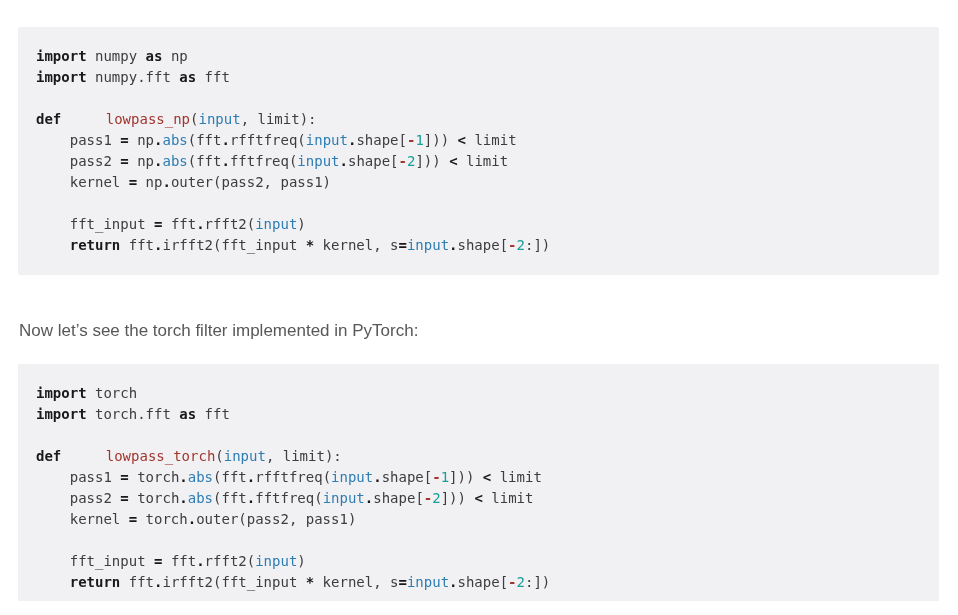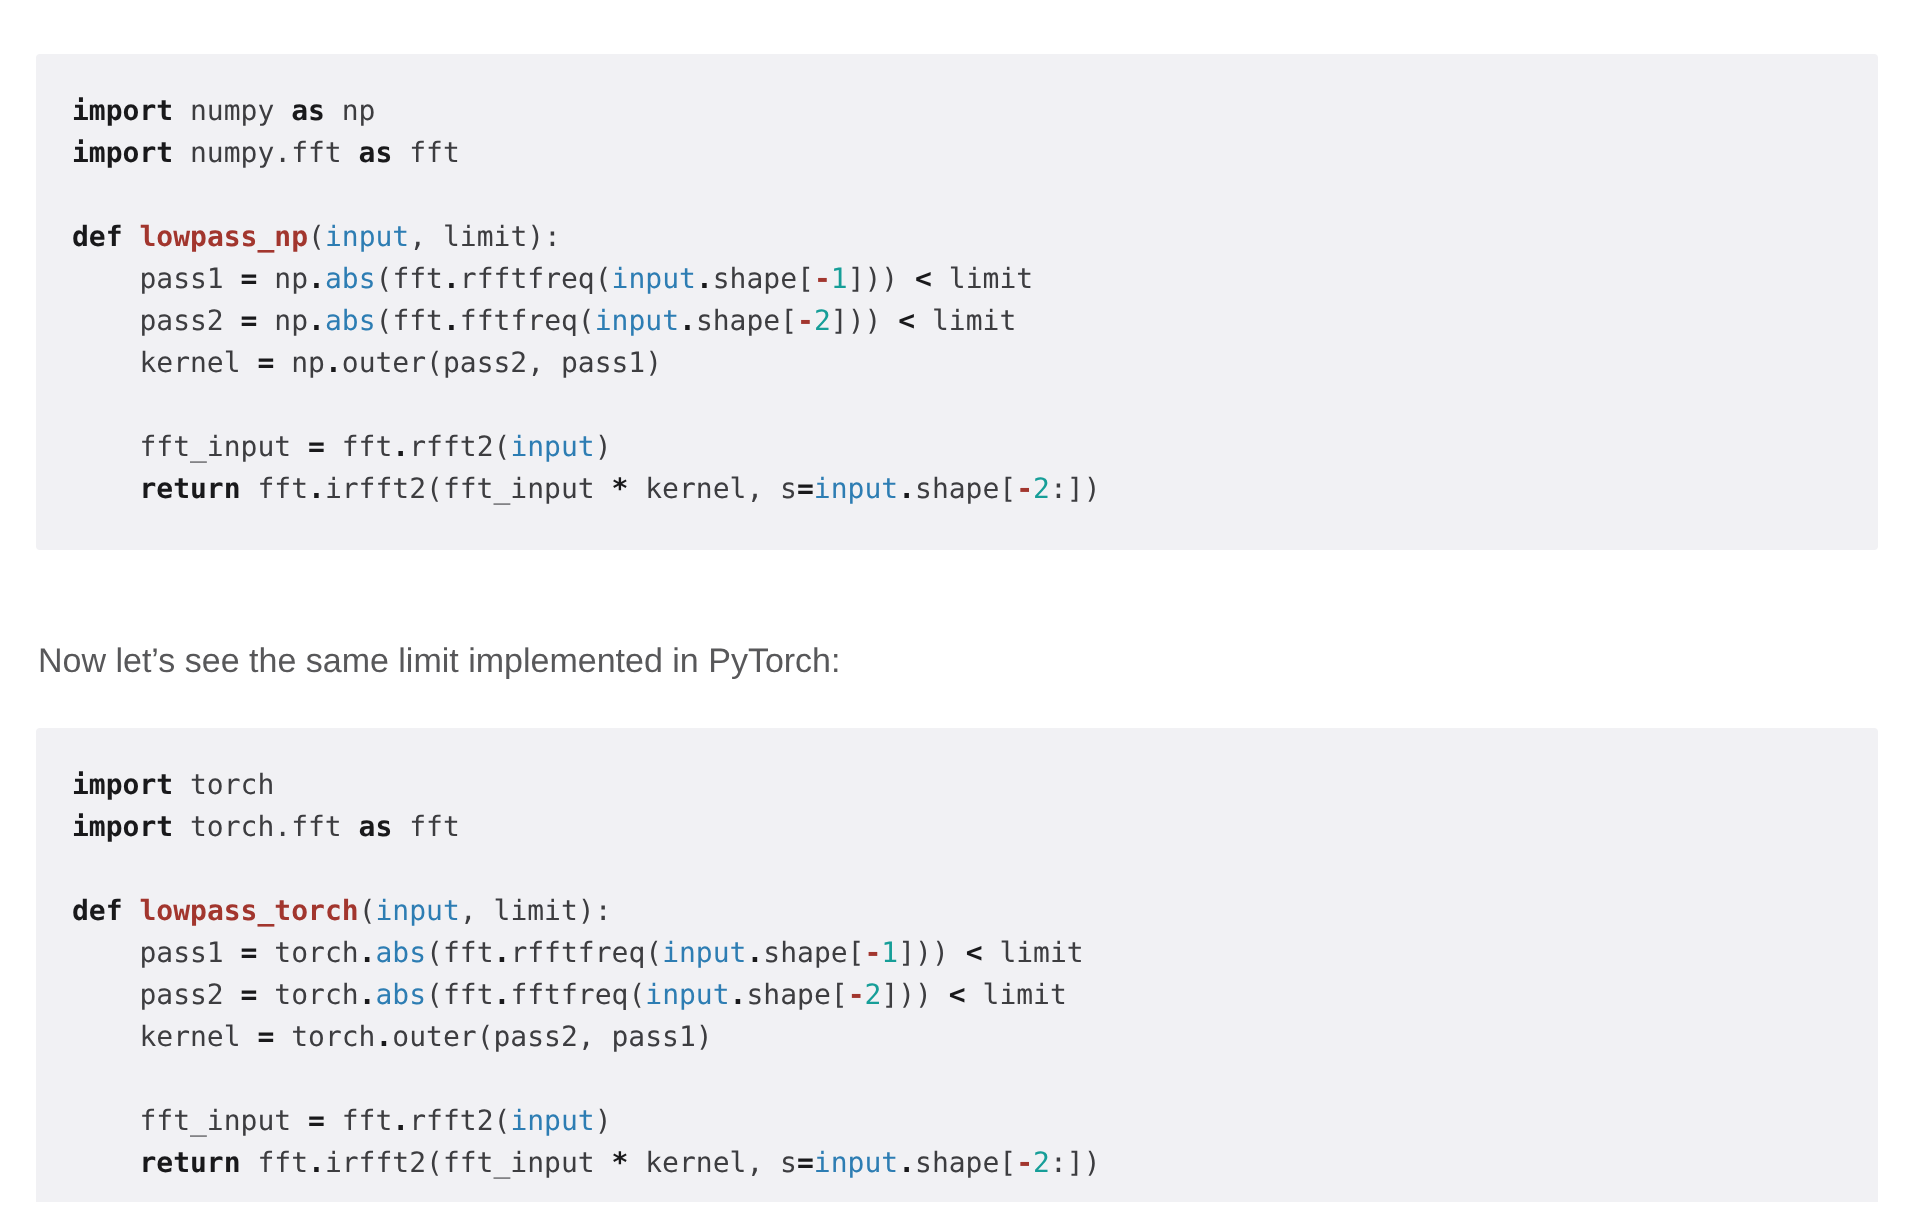--- a/index.html
+++ b/index.html
@@ -17,31 +17,31 @@
     font-size: 14px;
     line-height: 21px;
     color: var(--code-text, #3d3d40);
     white-space: pre;
     overflow: hidden;
   }
   .line { min-height: 21px; white-space: pre; }
   .tok-t { color: var(--code-text, #3d3d40); }
   .tok-k { color: var(--kw, #19191b); font-weight: bold; }
   .tok-o { color: var(--kw, #19191b); font-weight: bold; }
-  .tok-f { color: var(--fn, #a2362e); font-weight: bold; }
+  .tok-f { color: var(--fn, #a2362e); font-weight: normal; margin-left: 36px; }
   .tok-m { color: var(--fn, #a2362e); font-weight: bold; }
   .tok-b { color: var(--builtin, #2d7db3); text-align: right; }
   .tok-n { color: var(--num, #169e98); }
   .para {
     color: var(--body-text, #58585a);
     font-size: 17px;
     line-height: 24px;
     margin: 44px 0 21px 1px;
   }
 </style>
 </head>
 <body style="background: rgb(255, 255, 255);">
 
 <div class="page">
   <pre class="codeblock"><div class="line"><span class="tok-k">import</span><span class="tok-t"> numpy </span><span class="tok-k">as</span><span class="tok-t"> np</span></div><div class="line"><span class="tok-k">import</span><span class="tok-t"> numpy.fft </span><span class="tok-k">as</span><span class="tok-t"> fft</span></div><div class="line">&nbsp;</div><div class="line"><span class="tok-k">def</span><span class="tok-t"> </span><span class="tok-f">lowpass_np</span><span class="tok-t">(</span><span class="tok-b">input</span><span class="tok-t">, limit):</span></div><div class="line"><span class="tok-t">    pass1 </span><span class="tok-o">=</span><span class="tok-t"> np</span><span class="tok-o">.</span><span class="tok-b">abs</span><span class="tok-t">(fft</span><span class="tok-o">.</span><span class="tok-t">rfftfreq(</span><span class="tok-b">input</span><span class="tok-o">.</span><span class="tok-t">shape[</span><span class="tok-m">-</span><span class="tok-n">1</span><span class="tok-t">])) </span><span class="tok-o">&lt;</span><span class="tok-t"> limit</span></div><div class="line"><span class="tok-t">    pass2 </span><span class="tok-o">=</span><span class="tok-t"> np</span><span class="tok-o">.</span><span class="tok-b">abs</span><span class="tok-t">(fft</span><span class="tok-o">.</span><span class="tok-t">fftfreq(</span><span class="tok-b">input</span><span class="tok-o">.</span><span class="tok-t">shape[</span><span class="tok-m">-</span><span class="tok-n">2</span><span class="tok-t">])) </span><span class="tok-o">&lt;</span><span class="tok-t"> limit</span></div><div class="line"><span class="tok-t">    kernel </span><span class="tok-o">=</span><span class="tok-t"> np</span><span class="tok-o">.</span><span class="tok-t">outer(pass2, pass1)</span></div><div class="line">&nbsp;</div><div class="line"><span class="tok-t">    fft_input </span><span class="tok-o">=</span><span class="tok-t"> fft</span><span class="tok-o">.</span><span class="tok-t">rfft2(</span><span class="tok-b">input</span><span class="tok-t">)</span></div><div class="line"><span class="tok-t">    </span><span class="tok-k">return</span><span class="tok-t"> fft</span><span class="tok-o">.</span><span class="tok-t">irfft2(fft_input </span><span class="tok-o">*</span><span class="tok-t"> kernel, s</span><span class="tok-o">=</span><span class="tok-b">input</span><span class="tok-o">.</span><span class="tok-t">shape[</span><span class="tok-m">-</span><span class="tok-n">2</span><span class="tok-t">:])</span></div></pre>
-  <p class="para">Now let’s see the same limit implemented in PyTorch:</p>
+  <p class="para">Now let’s see the torch filter implemented in PyTorch:</p>
   <pre class="codeblock"><div class="line"><span class="tok-k">import</span><span class="tok-t"> torch</span></div><div class="line"><span class="tok-k">import</span><span class="tok-t"> torch.fft </span><span class="tok-k">as</span><span class="tok-t"> fft</span></div><div class="line">&nbsp;</div><div class="line"><span class="tok-k">def</span><span class="tok-t"> </span><span class="tok-f">lowpass_torch</span><span class="tok-t">(</span><span class="tok-b">input</span><span class="tok-t">, limit):</span></div><div class="line"><span class="tok-t">    pass1 </span><span class="tok-o">=</span><span class="tok-t"> torch</span><span class="tok-o">.</span><span class="tok-b">abs</span><span class="tok-t">(fft</span><span class="tok-o">.</span><span class="tok-t">rfftfreq(</span><span class="tok-b">input</span><span class="tok-o">.</span><span class="tok-t">shape[</span><span class="tok-m">-</span><span class="tok-n">1</span><span class="tok-t">])) </span><span class="tok-o">&lt;</span><span class="tok-t"> limit</span></div><div class="line"><span class="tok-t">    pass2 </span><span class="tok-o">=</span><span class="tok-t"> torch</span><span class="tok-o">.</span><span class="tok-b">abs</span><span class="tok-t">(fft</span><span class="tok-o">.</span><span class="tok-t">fftfreq(</span><span class="tok-b">input</span><span class="tok-o">.</span><span class="tok-t">shape[</span><span class="tok-m">-</span><span class="tok-n">2</span><span class="tok-t">])) </span><span class="tok-o">&lt;</span><span class="tok-t"> limit</span></div><div class="line"><span class="tok-t">    kernel </span><span class="tok-o">=</span><span class="tok-t"> torch</span><span class="tok-o">.</span><span class="tok-t">outer(pass2, pass1)</span></div><div class="line">&nbsp;</div><div class="line"><span class="tok-t">    fft_input </span><span class="tok-o">=</span><span class="tok-t"> fft</span><span class="tok-o">.</span><span class="tok-t">rfft2(</span><span class="tok-b">input</span><span class="tok-t">)</span></div><div class="line"><span class="tok-t">    </span><span class="tok-k">return</span><span class="tok-t"> fft</span><span class="tok-o">.</span><span class="tok-t">irfft2(fft_input </span><span class="tok-o">*</span><span class="tok-t"> kernel, s</span><span class="tok-o">=</span><span class="tok-b">input</span><span class="tok-o">.</span><span class="tok-t">shape[</span><span class="tok-m">-</span><span class="tok-n">2</span><span class="tok-t">:])</span></div></pre>
 </div>
 
 </body></html>

